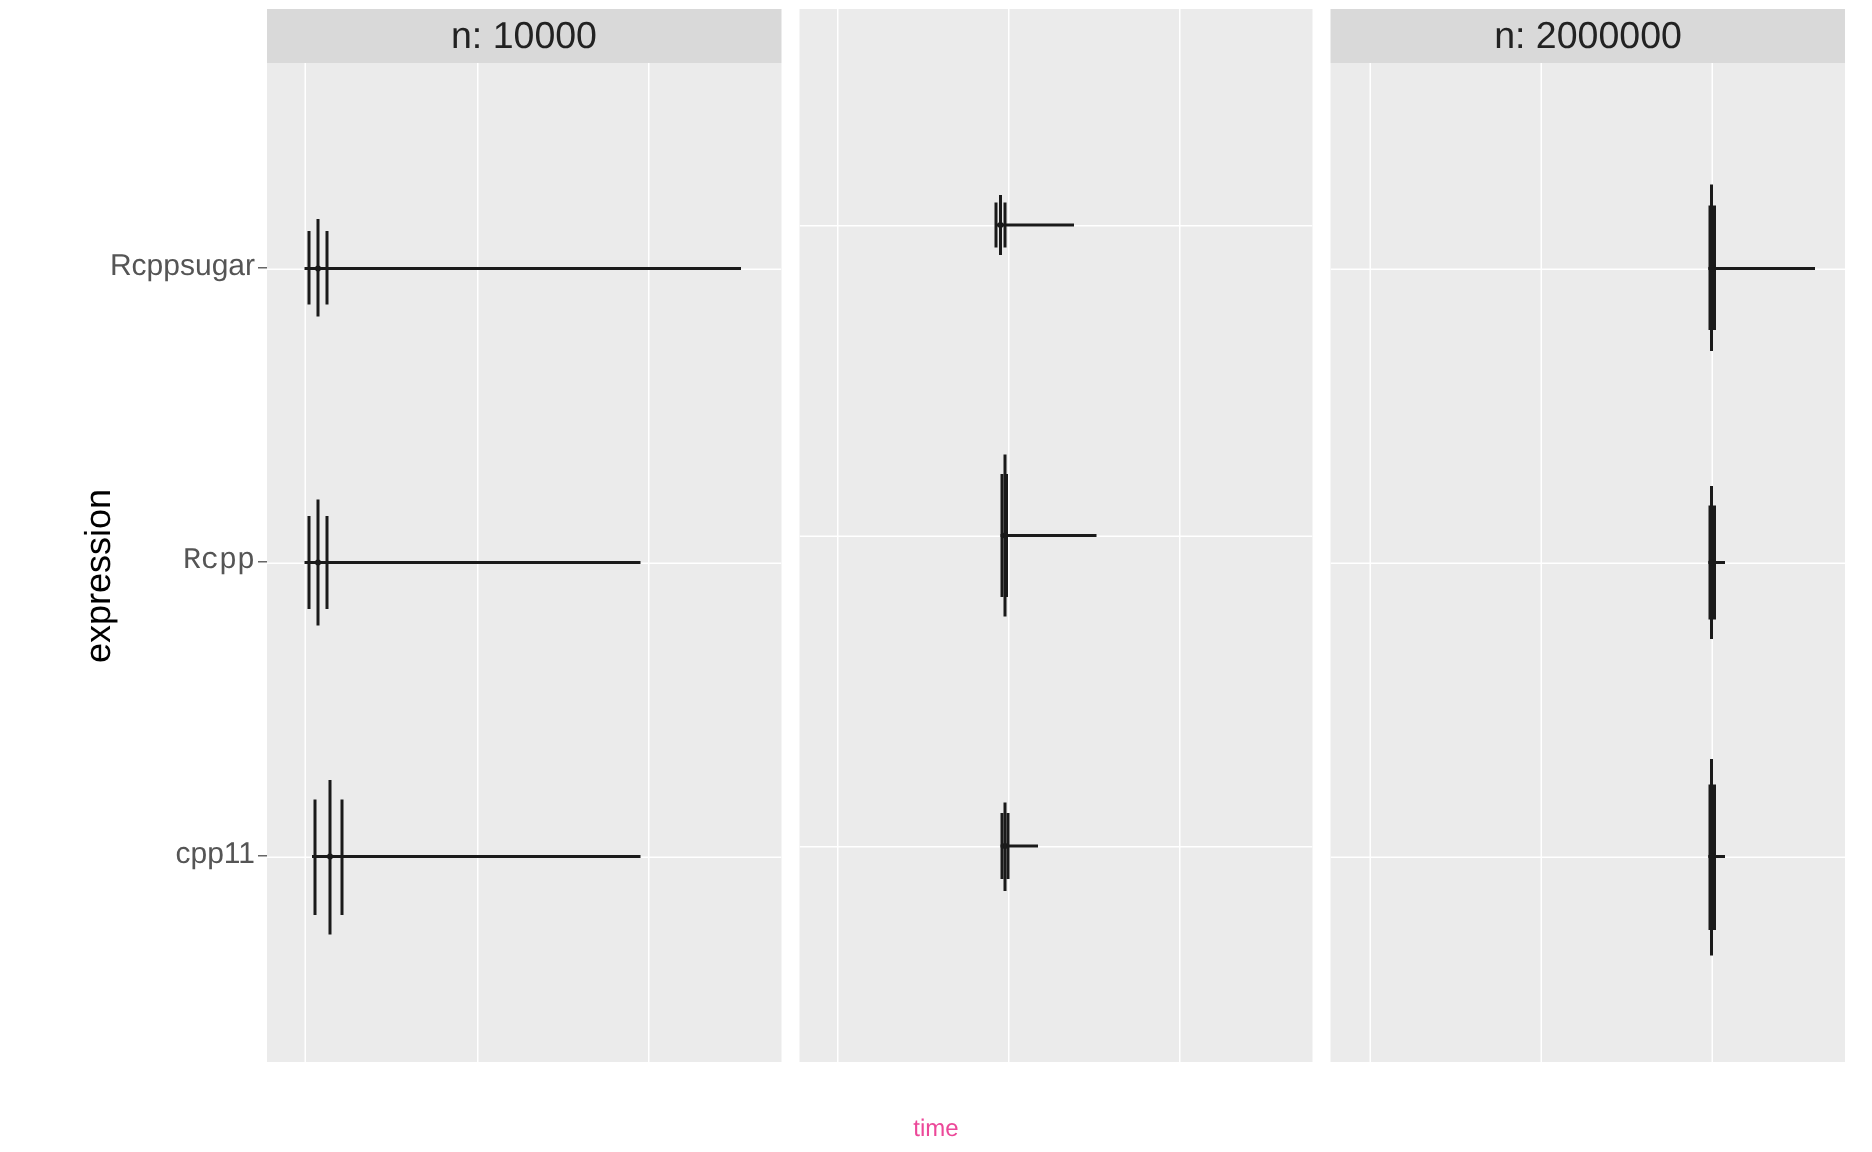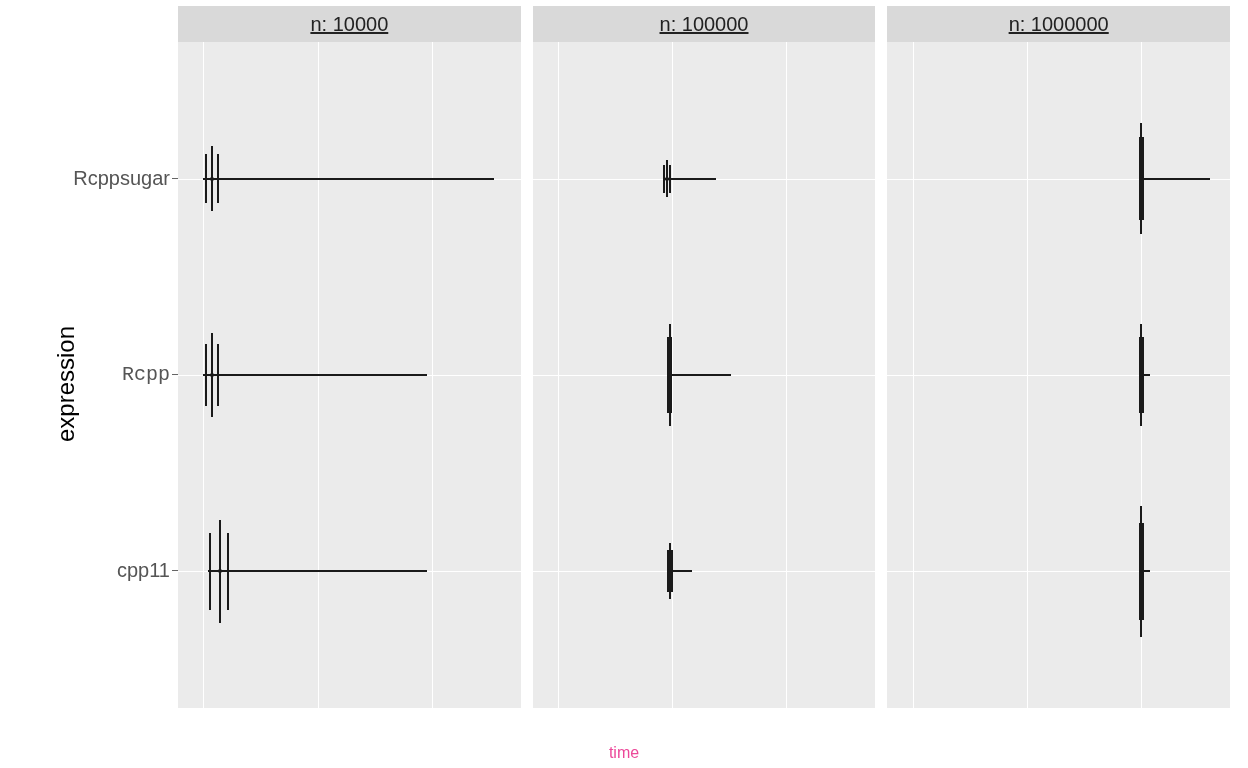--- a/index.html
+++ b/index.html
@@ -49,23 +49,22 @@
     flex: 1 1 0;
     display: flex;
     flex-direction: column;
   }
   .strip {
     background: #d9d9d9;
     height: 36px;
     display: flex;
     align-items: center;
     justify-content: center;
-    font-size: 20px;
+    font-size: 25px;
     color: #222;
-    text-decoration: underline;
   }
   .panel {
     flex: 1 1 auto;
     background: #ebebeb;
     position: relative;
     overflow: hidden;
   }
   .vgrid {
     position: absolute;
     top: 0;
@@ -151,21 +150,20 @@
           <div class="dot" style="left: 10.0343%; top: 50%;"></div>
           <div class="whisker" style="left: 8.77471%; width: 63.7617%; top: calc(79.5% - 1px);"></div>
           <div class="vspike" style="left: 9.41822%; top: calc(73.725%); height: 11.55%;"></div>
           <div class="vspike" style="left: 12.2659%; top: calc(71.8%); height: 15.4%;"></div>
           <div class="vspike" style="left: 14.6444%; top: calc(73.725%); height: 11.55%;"></div>
           <div class="dot" style="left: 12.2659%; top: 79.5%;"></div>
         </div>
     </div>
 
     <div class="facet">
-      <div class="strip">n: 100000</div>
       <div class="panel" id="panel-1">
           <div class="vgrid" style="left: 7.39496%;"></div>
           <div class="vgrid" style="left: 40.7283%;"></div>
           <div class="vgrid" style="left: 74.0616%;"></div>
           <div class="hgrid" style="top: 20.5%;"></div>
           <div class="hgrid" style="top: 50%;"></div>
           <div class="hgrid" style="top: 79.5%;"></div>
           <div class="whisker" style="left: 38.3756%; width: 15.0264%; top: calc(20.5% - 1px);"></div>
           <div class="vspike" style="left: 38.3756%; top: calc(18.4%); height: 4.2%;"></div>
           <div class="vspike" style="left: 39.203%; top: calc(17.7%); height: 5.6%;"></div>
@@ -178,21 +176,21 @@
           <div class="dot" style="left: 39.9857%; top: 50%;"></div>
           <div class="whisker" style="left: 39.203%; width: 7.39496%; top: calc(79.5% - 1px);"></div>
           <div class="vspike" style="left: 39.363%; top: calc(76.35%); height: 6.3%;"></div>
           <div class="vspike" style="left: 39.9857%; top: calc(75.3%); height: 8.4%;"></div>
           <div class="vspike" style="left: 40.5828%; top: calc(76.35%); height: 6.3%;"></div>
           <div class="dot" style="left: 39.9857%; top: 79.5%;"></div>
         </div>
     </div>
 
     <div class="facet">
-      <div class="strip">n: 1000000</div>
+      <div class="strip">n: 2000000</div>
       <div class="panel" id="panel-2">
           <div class="vgrid" style="left: 7.39496%;"></div>
           <div class="vgrid" style="left: 40.7283%;"></div>
           <div class="vgrid" style="left: 74.0616%;"></div>
           <div class="hgrid" style="top: 20.5%;"></div>
           <div class="hgrid" style="top: 50%;"></div>
           <div class="hgrid" style="top: 79.5%;"></div>
           <div class="whisker" style="left: 73.3191%; width: 20.8112%; top: calc(20.5% - 1px);"></div>
           <div class="vspike" style="left: 73.6207%; top: calc(14.2%); height: 12.6%;"></div>
           <div class="vspike" style="left: 74.0616%; top: calc(12.1%); height: 16.8%;"></div>

